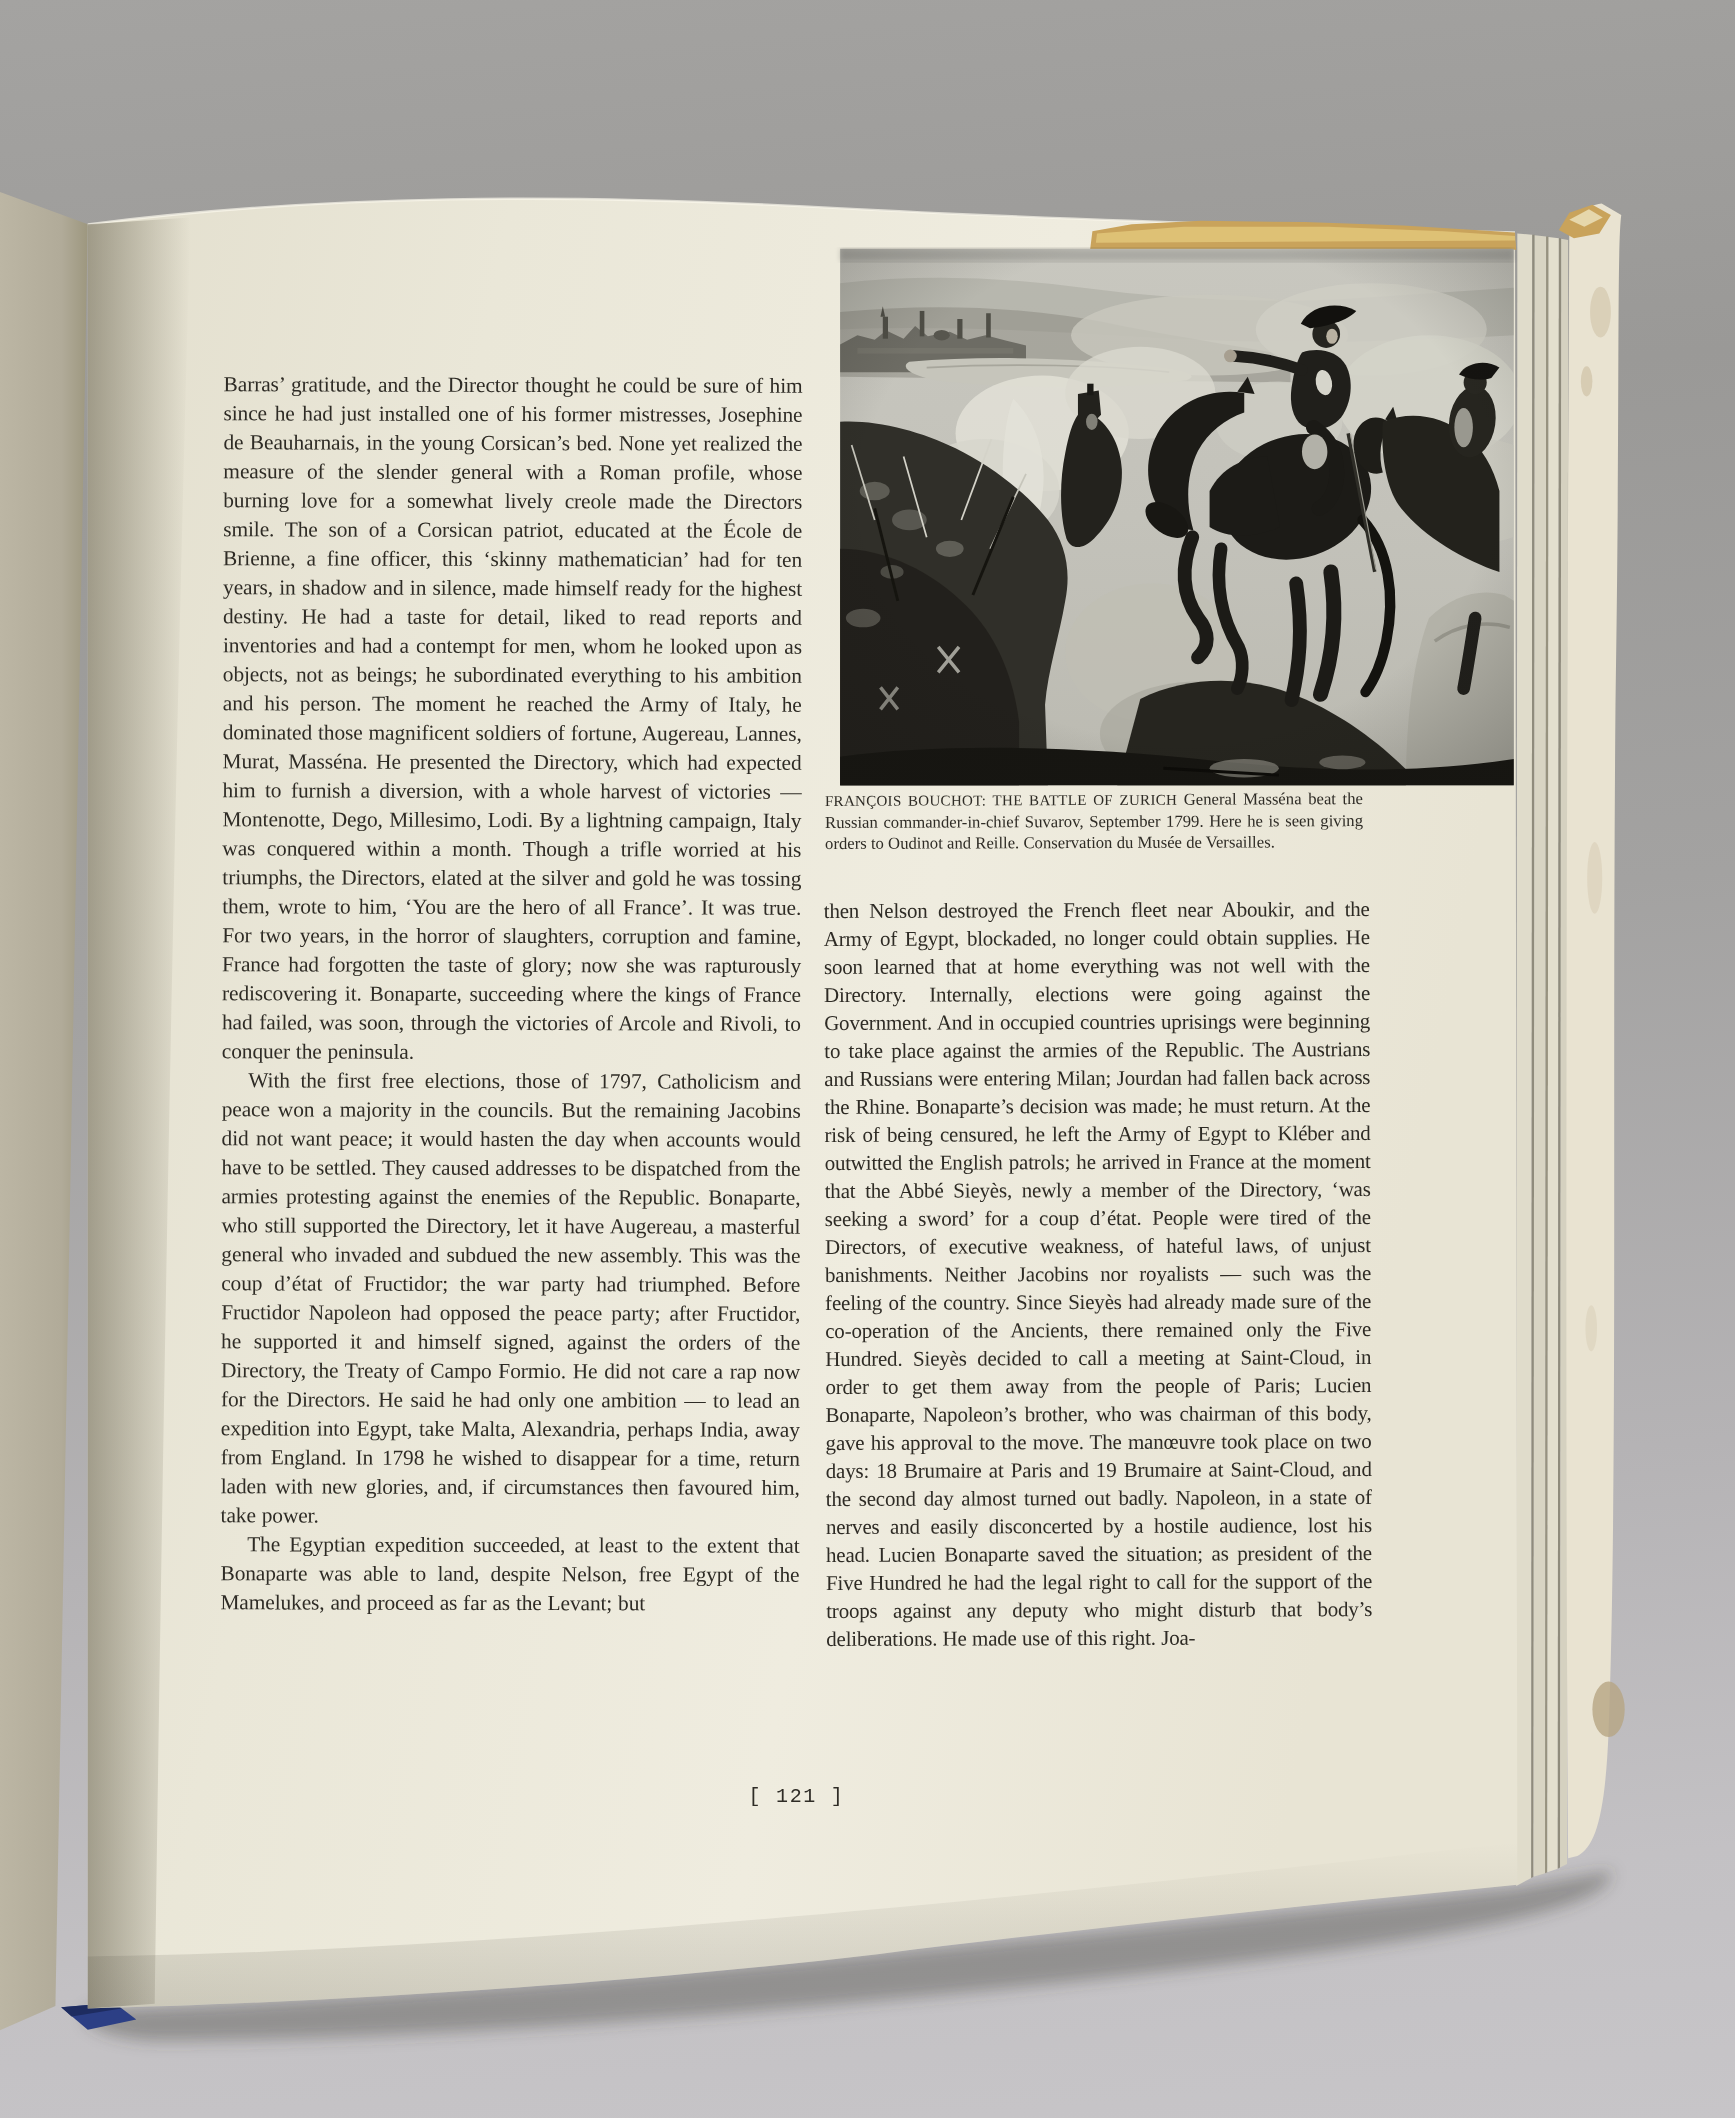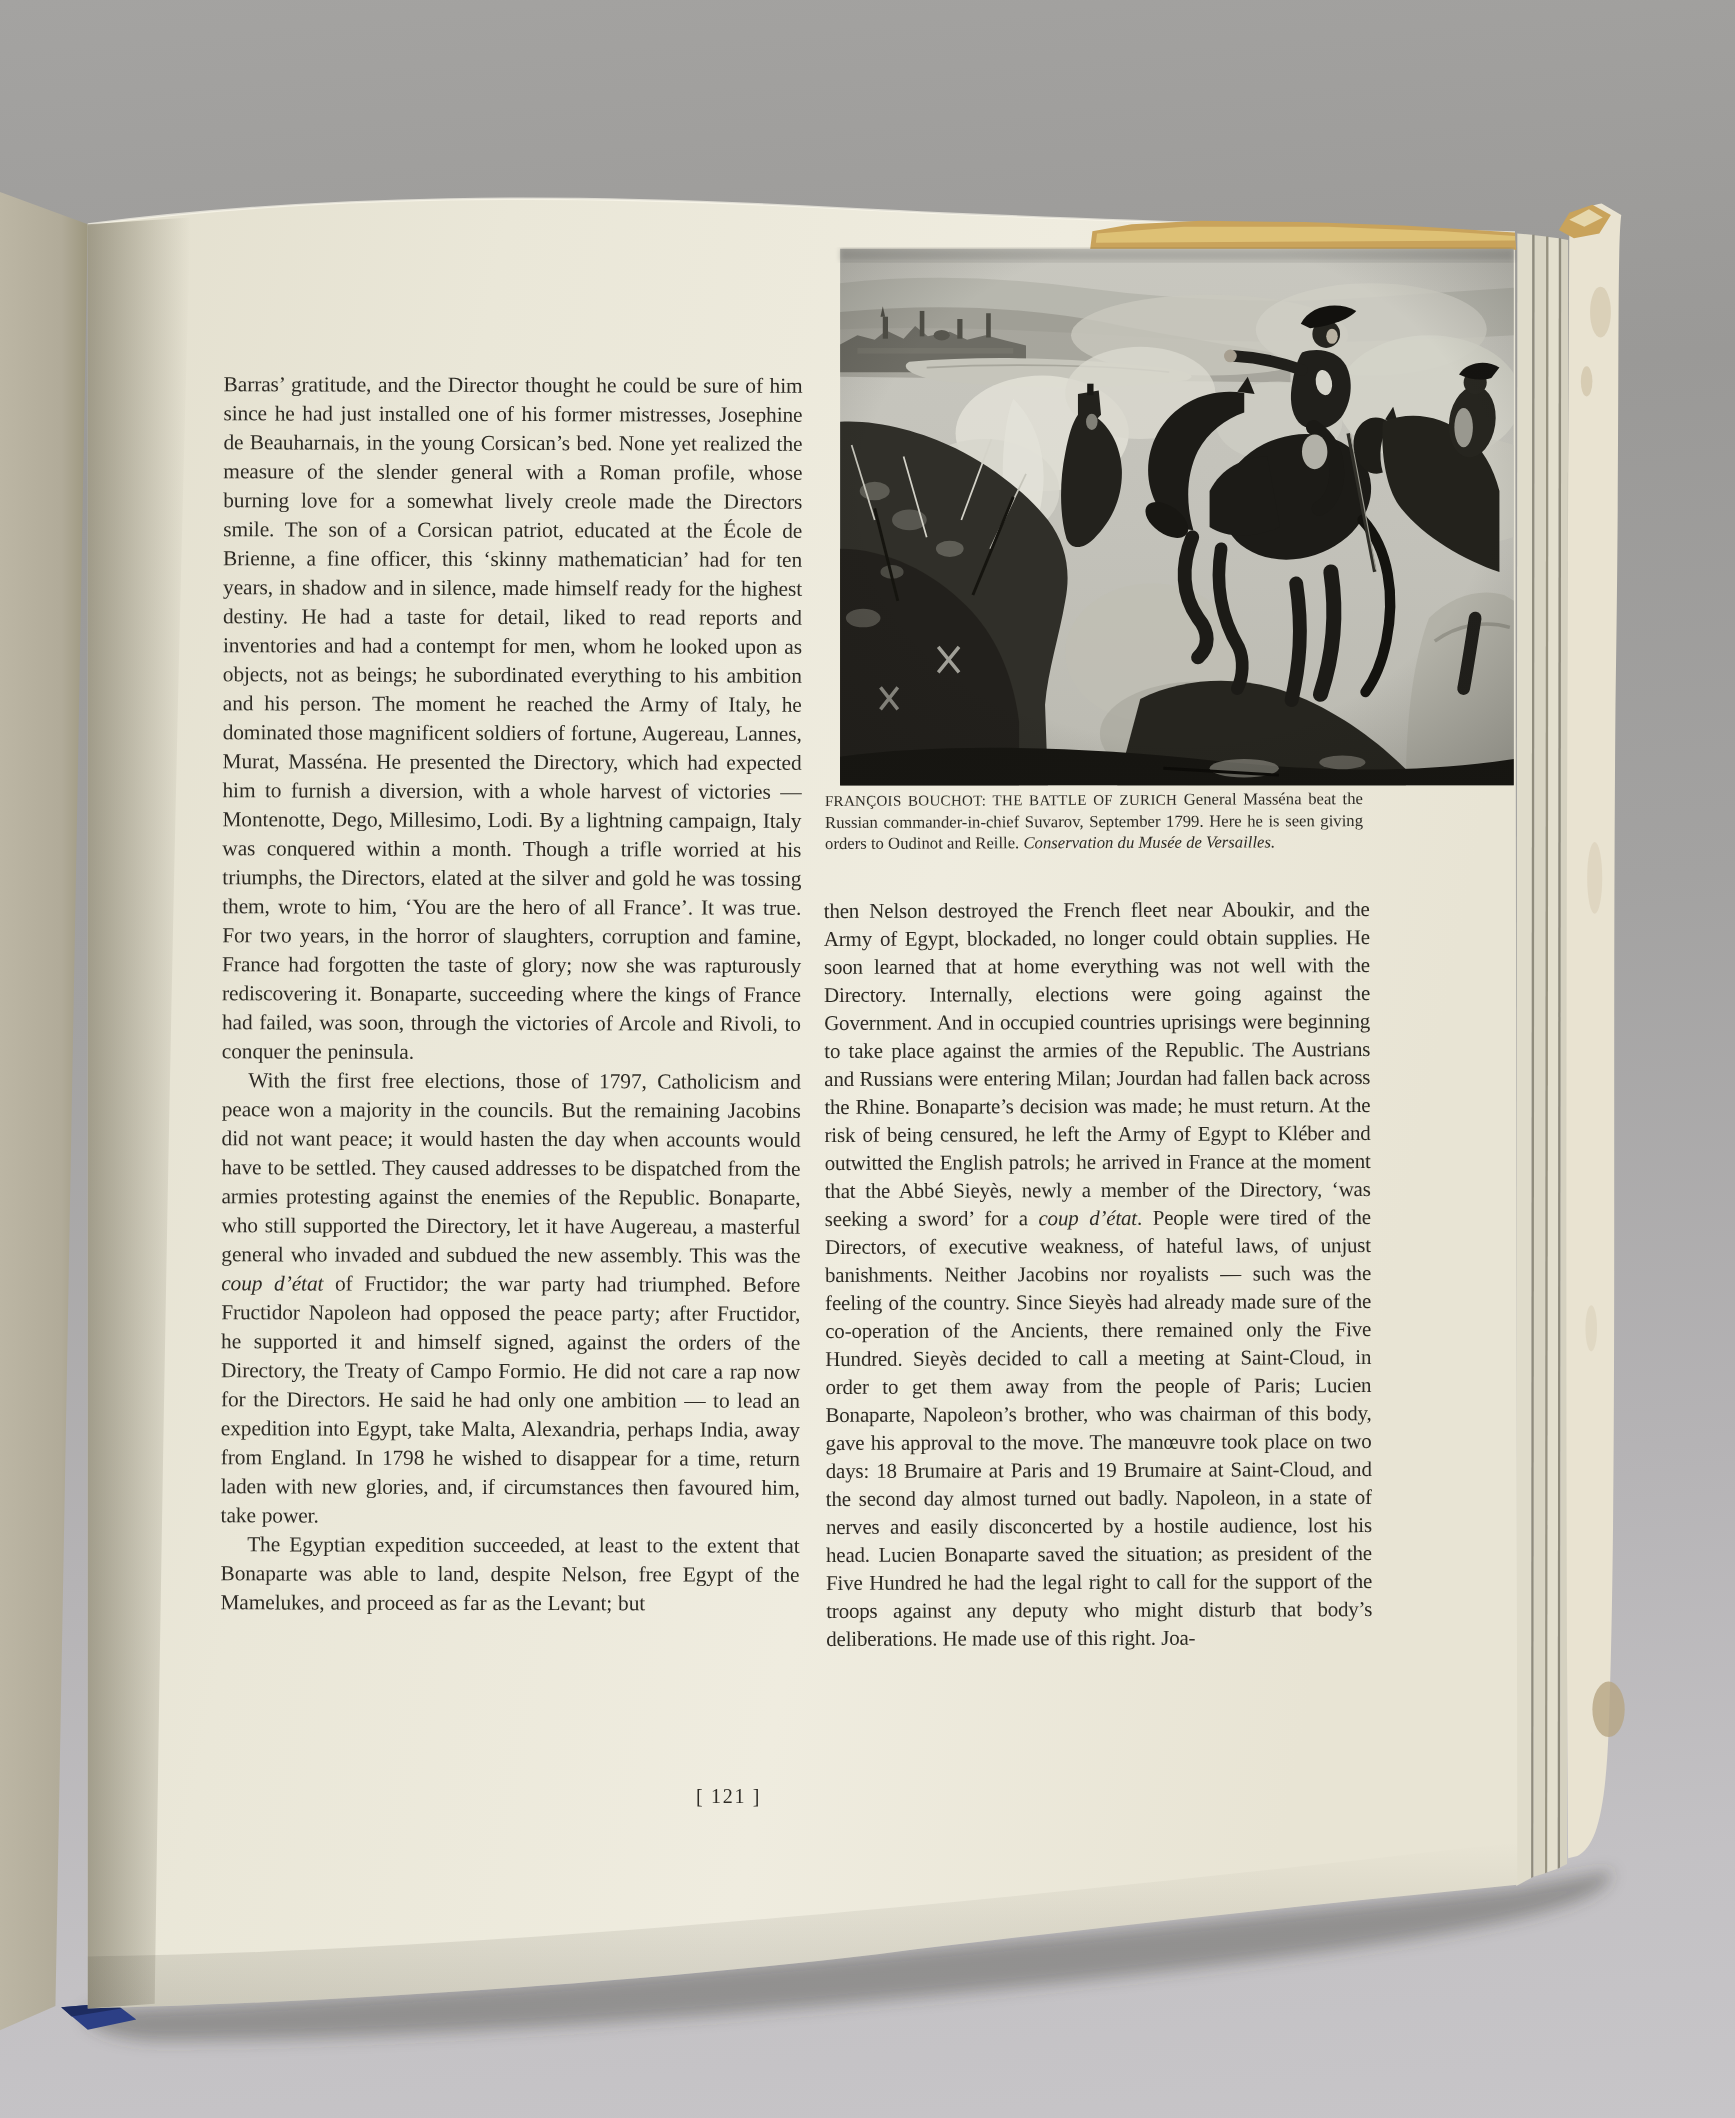--- a/index.html
+++ b/index.html
@@ -10,24 +10,24 @@
   }
   .scene{position:absolute;inset:0;}
   .book-svg{position:absolute;left:0;top:0;width:1735px;height:2119px;display:block;}
   
   .page-text{position:absolute;inset:0;color:#2e2b25;padding-left:21px;}
   .col{position:absolute;text-align:justify;text-justify:inter-word;hyphens:none;}
   .col-left{left:222px;top:371px;width:579px;font-size:21.4px;line-height:29px;letter-spacing:-0.1px;word-spacing:0.6px;transform:rotate(0.15deg);}
   .col-right{left:825px;top:896px;width:546px;font-size:21px;line-height:28px;letter-spacing:-0.2px;word-spacing:0.3px;transform:rotate(-0.2deg);}
   .para{margin:0;}
   .para.indent{text-indent:26.6px;}
-  .it{font-style:italic;margin-top:37px;}
+  .it{margin-top:37px;}
   .caption{position:absolute;left:825px;top:789px;width:538px;font-size:16.7px;line-height:21px;text-align:justify;color:#2f2c26;transform:rotate(-0.2deg);}
   .caption .sc{font-size:15px;letter-spacing:0.3px;}
-  .folio{position:absolute;left:696px;top:1785px;width:121px;font-size:20px;letter-spacing:1.7px;color:#2f2c26;}
+  .folio{position:absolute;left:736px;top:1785px;width:121px;text-align:center;font-size:20px;letter-spacing:1.7px;color:#2f2c26;font-family:Liberation Mono, monospace;}
 </style>
 </head>
 <body>
 
 <div class="scene">
 
   <svg class="book-svg" viewBox="0 0 3005 3669" xmlns="http://www.w3.org/2000/svg">
     <defs>
       <linearGradient id="pageGrad" x1="0" y1="0" x2="1" y2="0.25">
         <stop offset="0" stop-color="#e3dfce"></stop>

